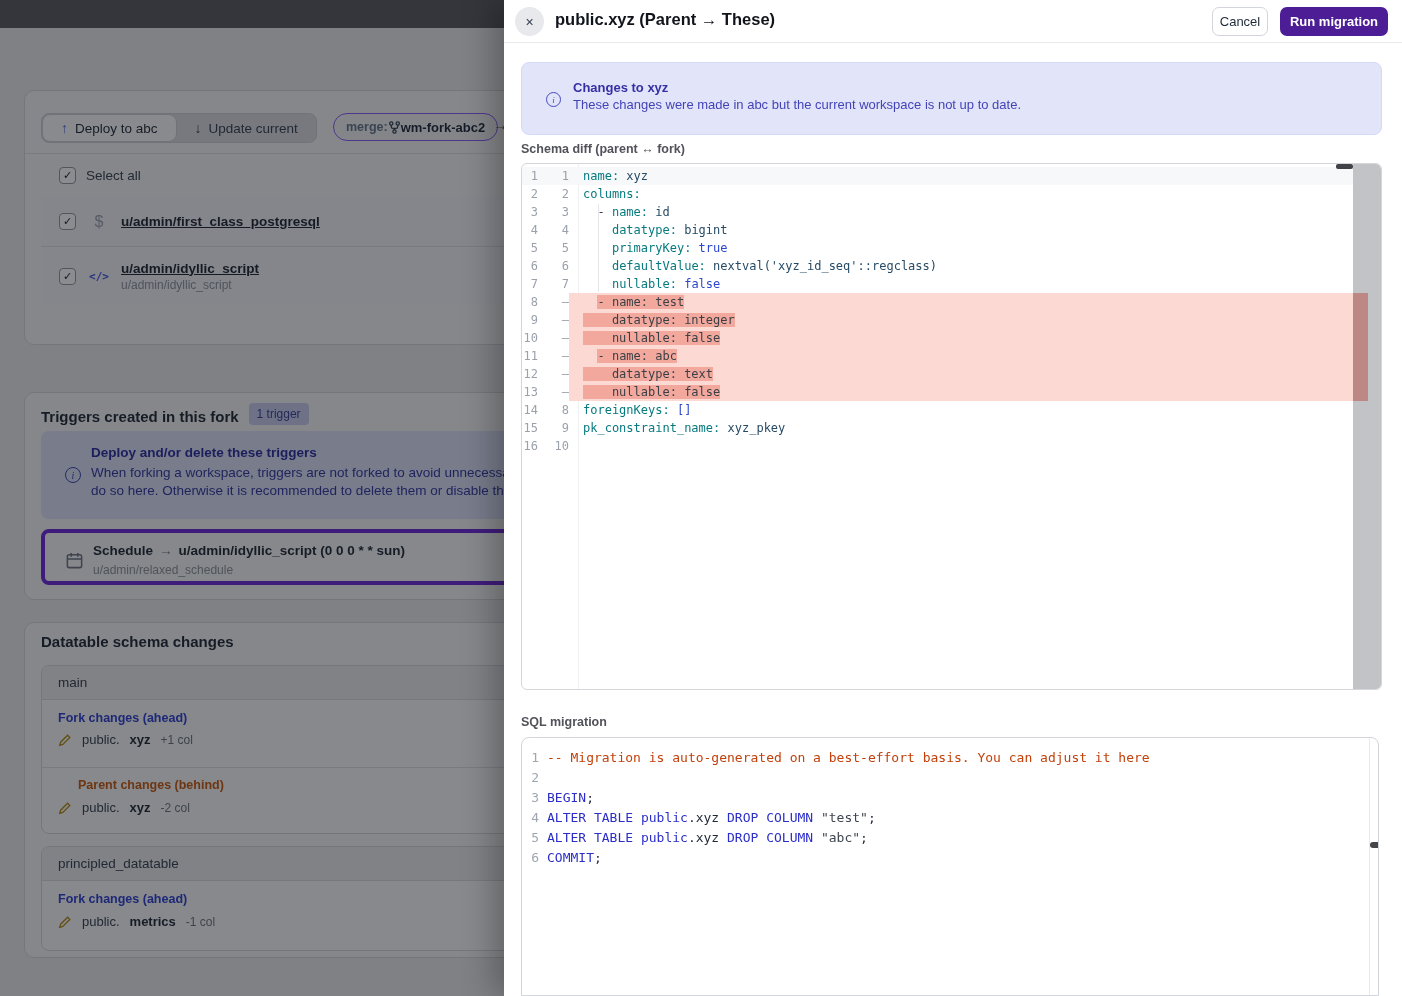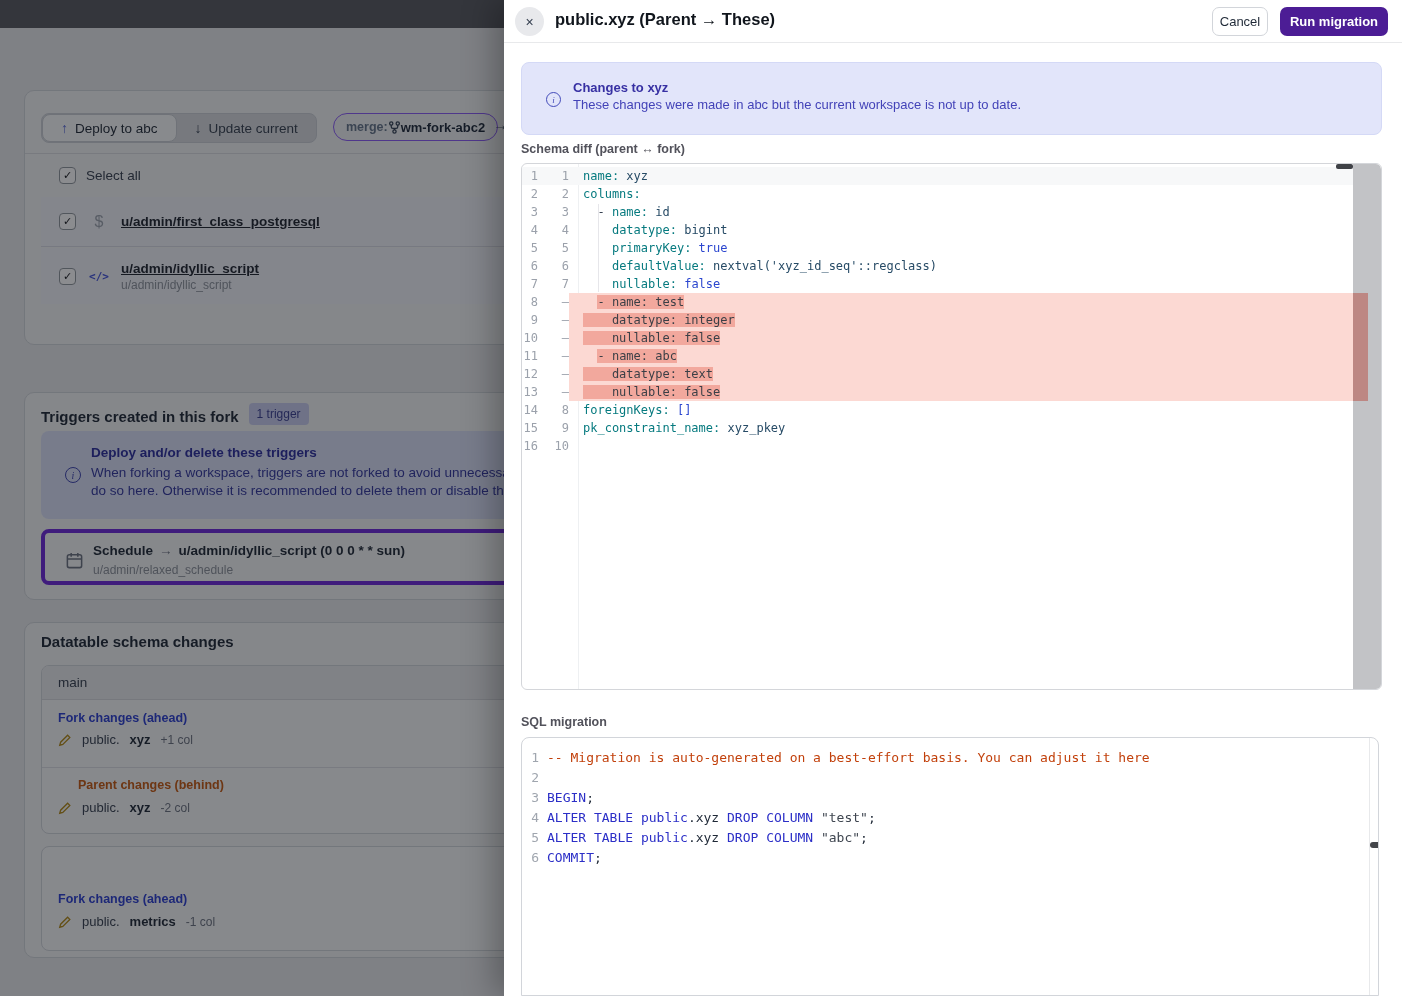--- a/index.html
+++ b/index.html
@@ -246,20 +246,21 @@
           <svg width="14" height="14" viewBox="0 0 16 16">
             <path d="M2 14l1-3.5 8-8L13.5 5l-8 8L2 14z" fill="none" stroke="#b08818" stroke-width="1.5"></path>
           </svg>
           <span class="schema">public.</span>
           <span class="tbl">xyz</span>
           <span class="delta">-2 col</span>
         </div>
       </div>
 
       <div class="inner-list" id="list2">
+        <div class="inner-head">principled_datatable</div>
         <div class="chg-label blue" style="top:45px;">Fork changes (ahead)</div>
         <div class="chg-row" style="top:67px;">
           <svg width="14" height="14" viewBox="0 0 16 16">
             <path d="M2 14l1-3.5 8-8L13.5 5l-8 8L2 14z" fill="none" stroke="#b08818" stroke-width="1.5"></path>
           </svg>
           <span class="schema">public.</span>
           <span class="tbl">metrics</span>
           <span class="delta">-1 col</span>
         </div>
       </div>

